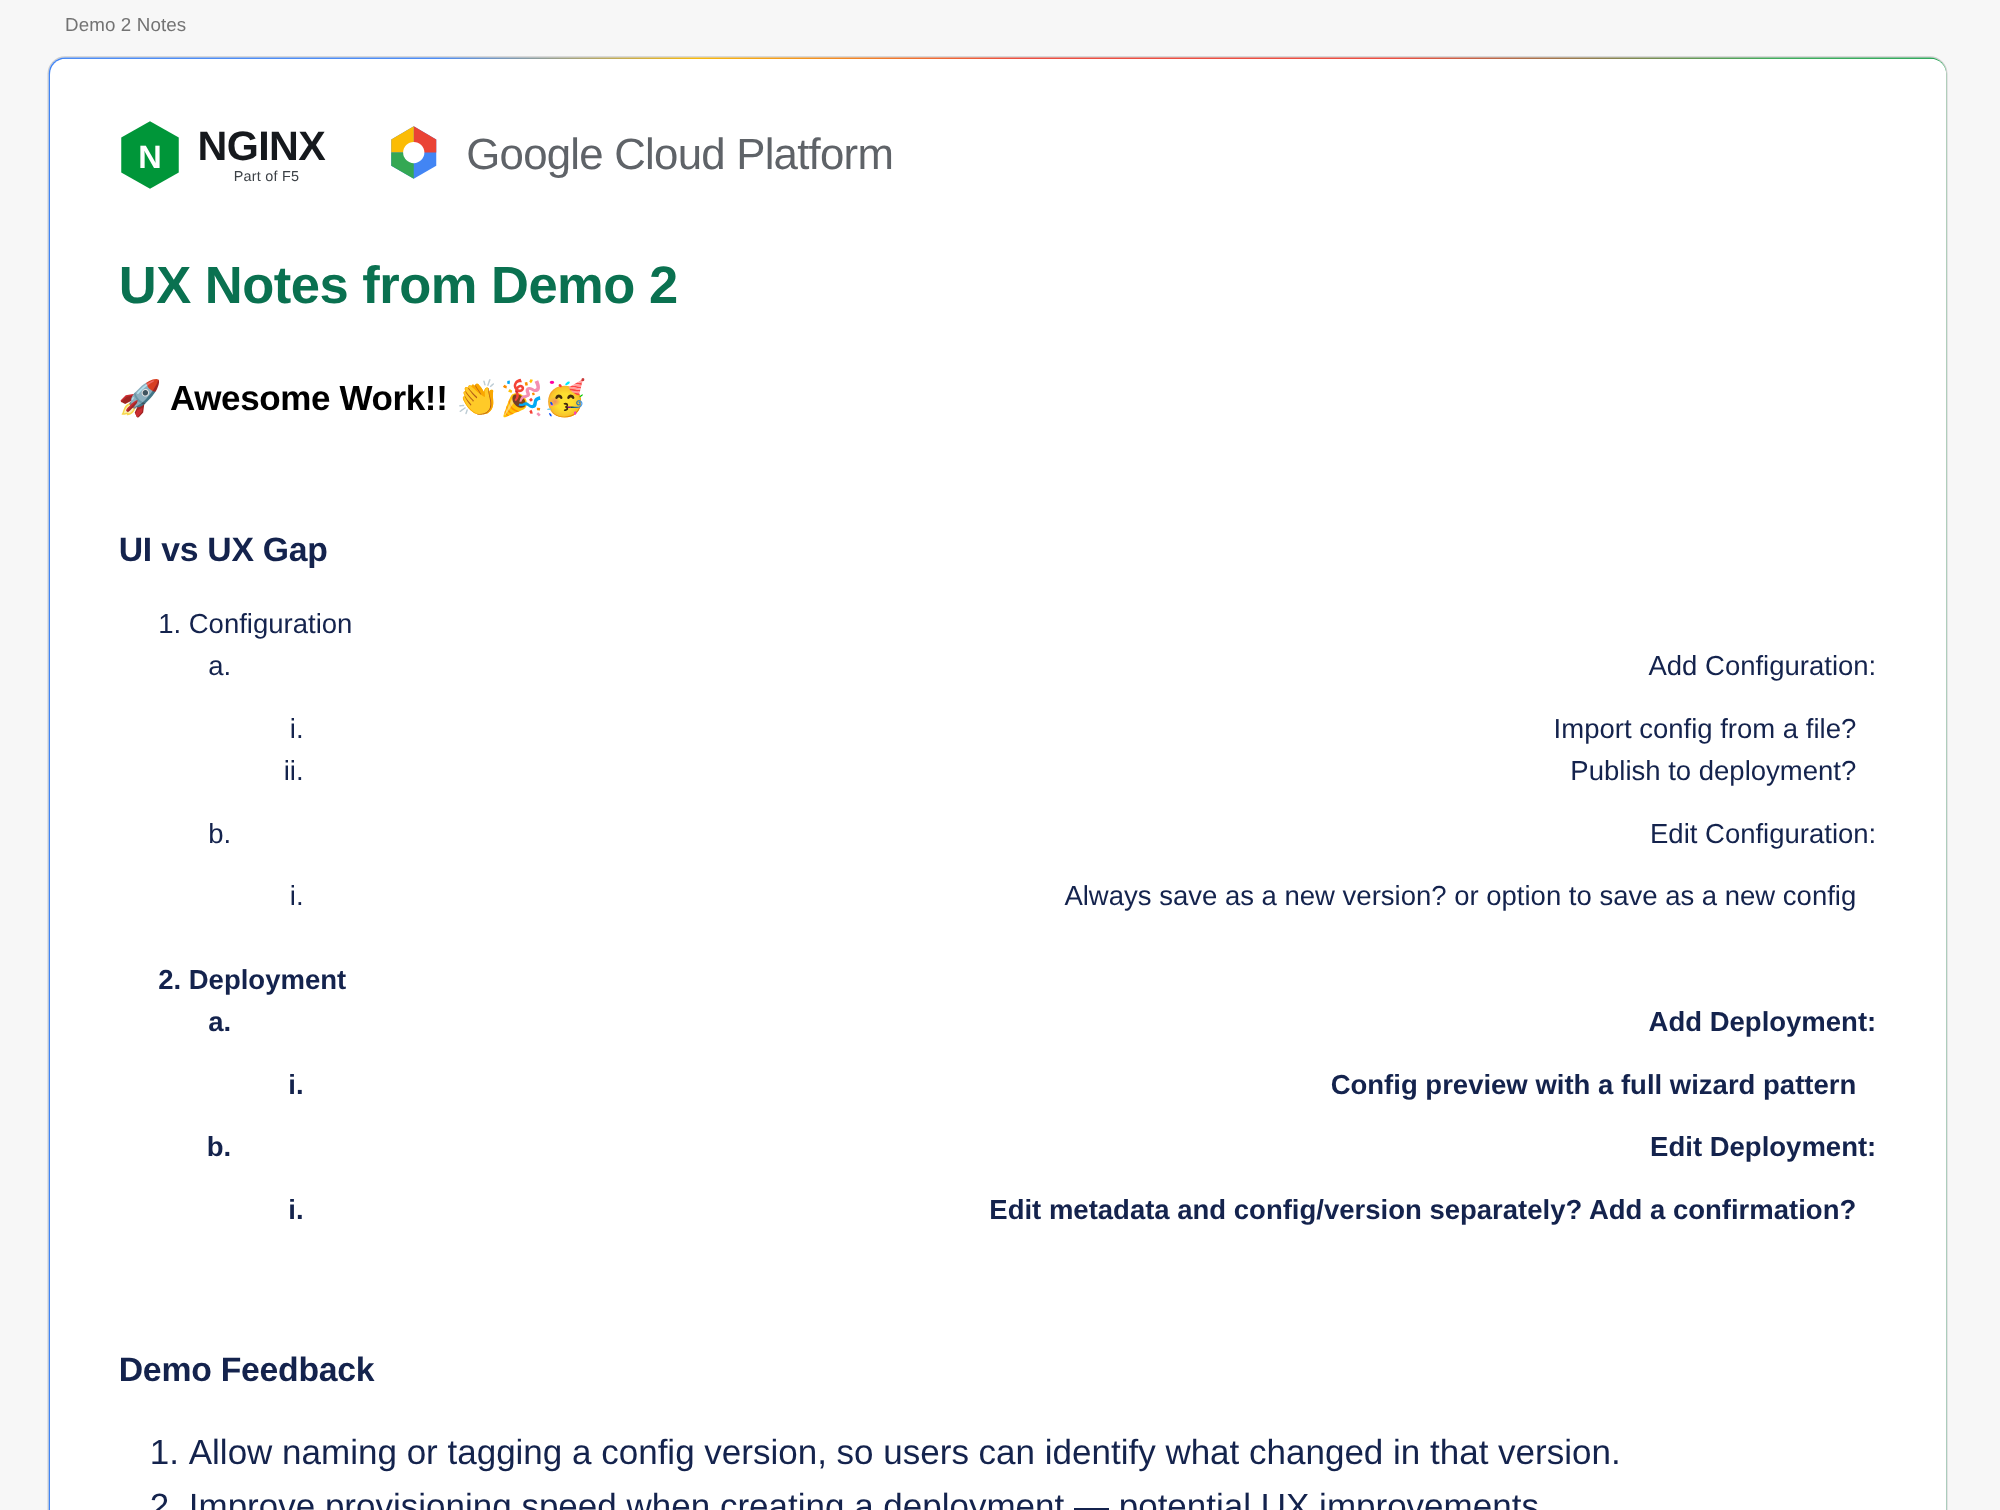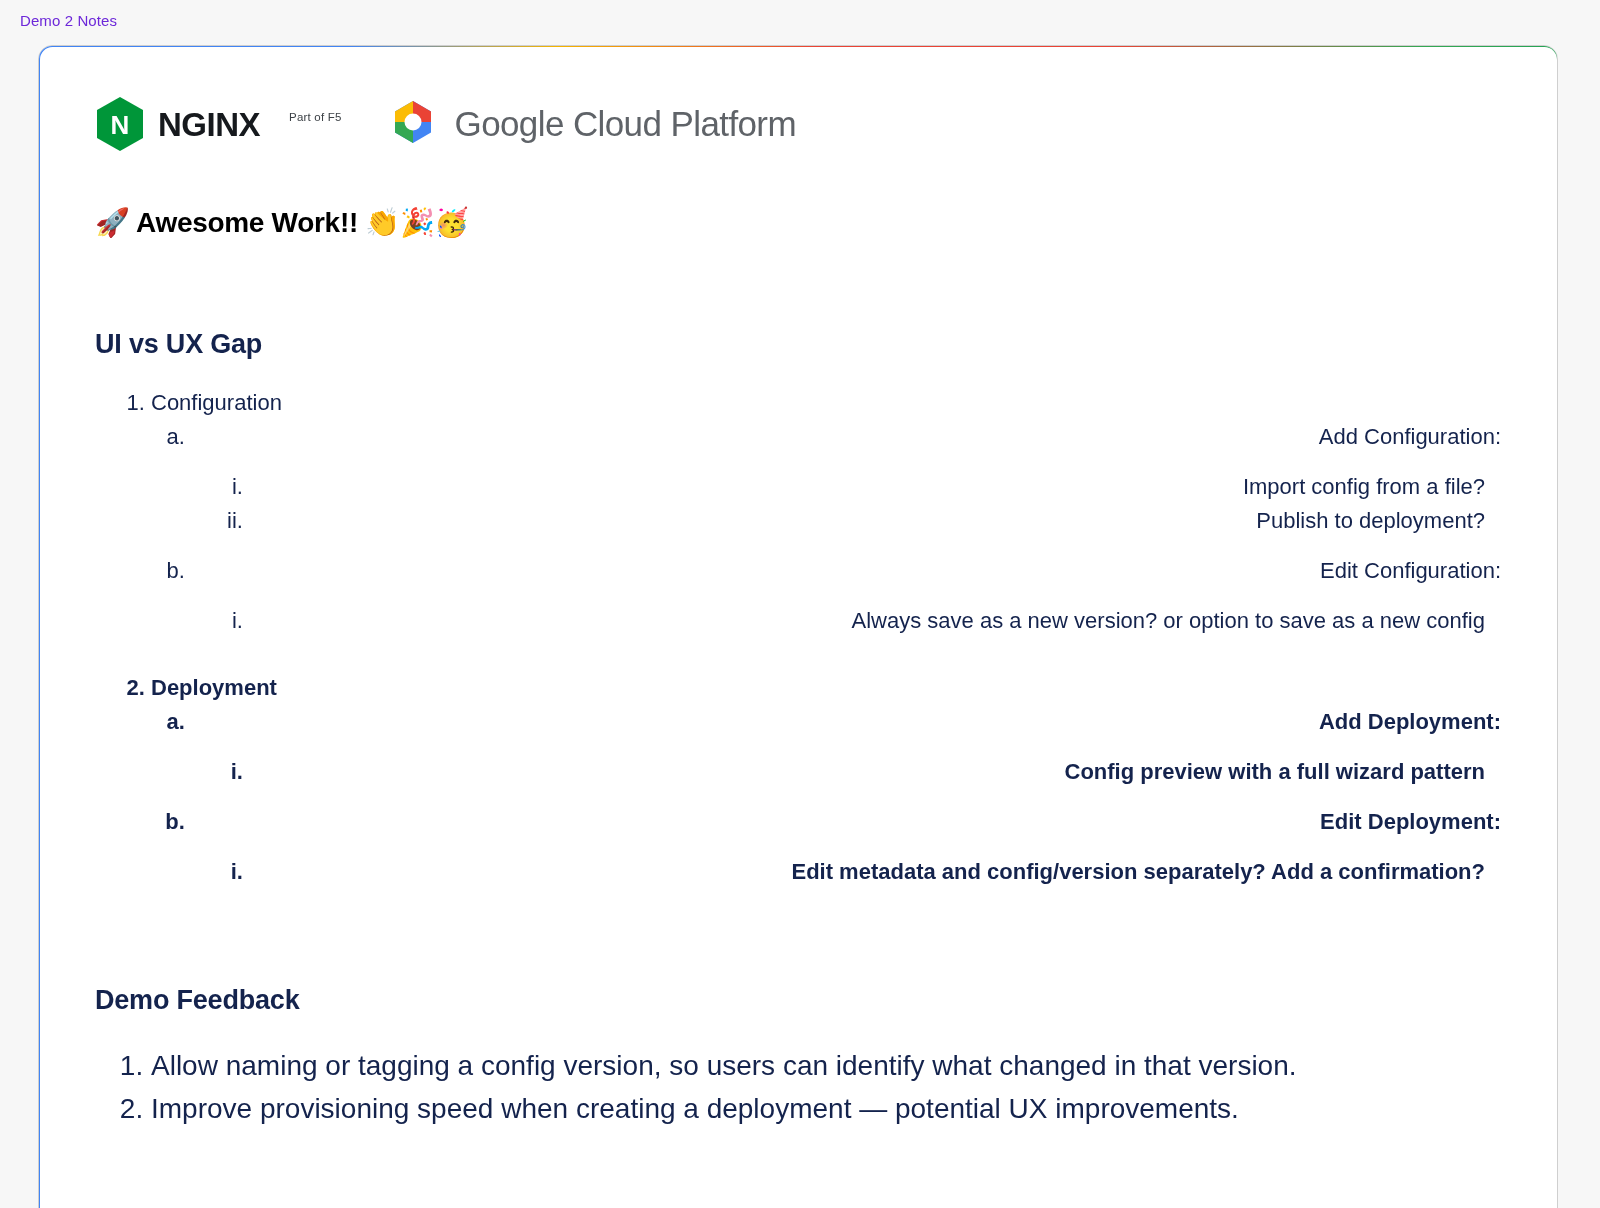--- a/index.html
+++ b/index.html
@@ -11,23 +11,23 @@
   #page {
     position: relative;
     width: 1600px;
     height: 1208px;
     overflow: hidden;
     background: #f7f7f7;
   }
   .window-title {
     position: absolute;
     top: 12px;
-    left: 20px;
+    left: 52px;
     font-size: 15px;
-    color: #6d28d9;
+    color: #737373;
     letter-spacing: 0.1px;
   }
   .doc-frame {
     position: absolute;
     top: 45px;
     left: 38px;
     width: 1520px;
     height: 1200px;
     background: #ffffff;
     border-radius: 14px;
@@ -66,21 +66,21 @@
     gap: 13px;
   }
   .hexagon {
     position: relative;
     width: 50px;
     height: 56px;
   }
   .hexagon svg { display: block; }
   .nginx-wordmark {
     display: flex;
-    flex-direction: row;
+    flex-direction: column;
     justify-content: space-between;
     line-height: 1;
   }
   .nginx-name {
     font-size: 33px;
     font-weight: bold;
     letter-spacing: -0.5px;
     color: #16191d;
   }
   .nginx-sub {
@@ -192,20 +192,21 @@
               <path d="M9,14.5 L27,4 L27,25 L9,25 Z" fill="#fbbc05"></path>
               <path d="M9,25 L27,25 L27,46 L9,35.5 Z" fill="#34a853"></path>
               <circle cx="27" cy="25" r="8.5" fill="#ffffff"></circle>
             </svg>
           </span>
           <span class="gcp-text">Google Cloud Platform</span>
         </div>
 
       </div>
 
+      <h1 class="doc-title">UX Notes from Demo 2</h1>
 
       <h2 class="awesome">🚀 Awesome Work!! 👏🎉🥳</h2>
 
       <h3 class="section">UI vs UX Gap</h3>
 
       <ol class="lvl1">
         <li>
           <span>Configuration</span>
           <ol class="lvl2">
             <li>

